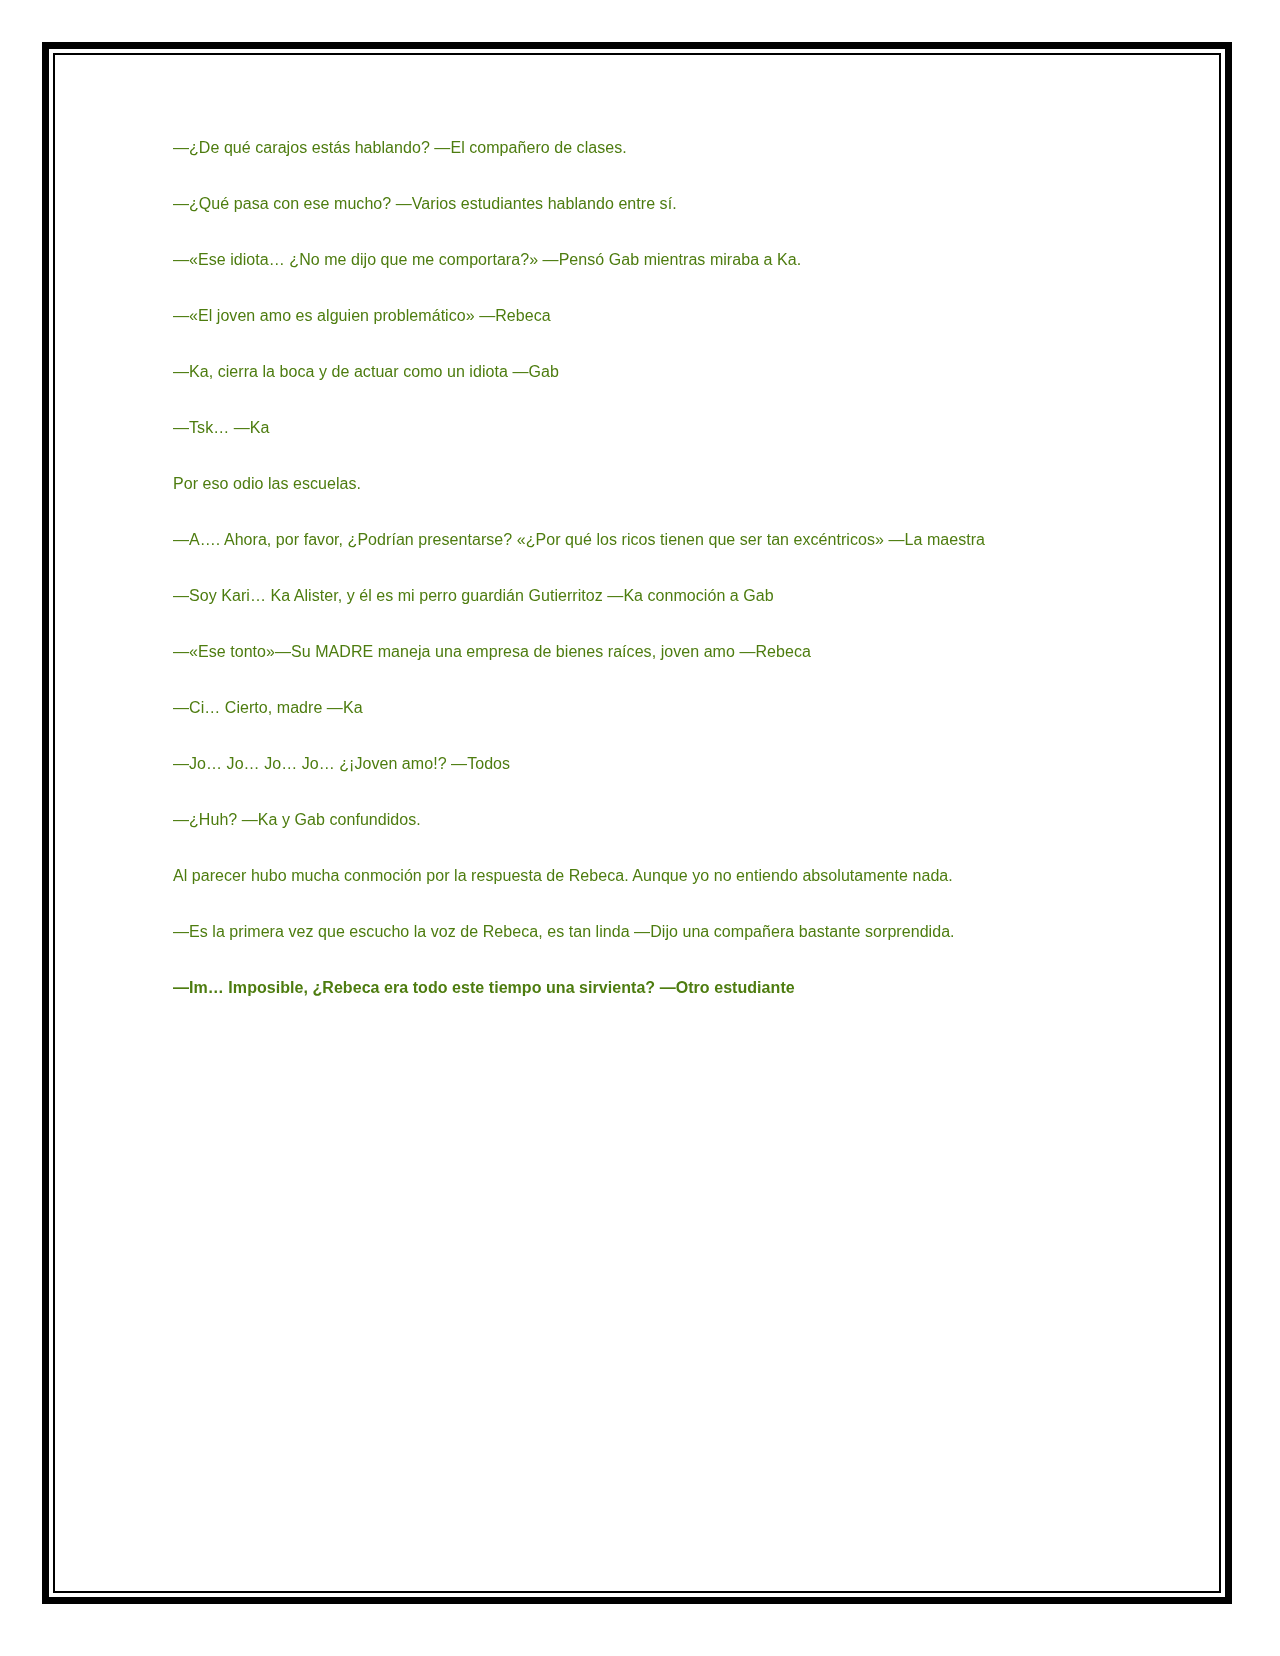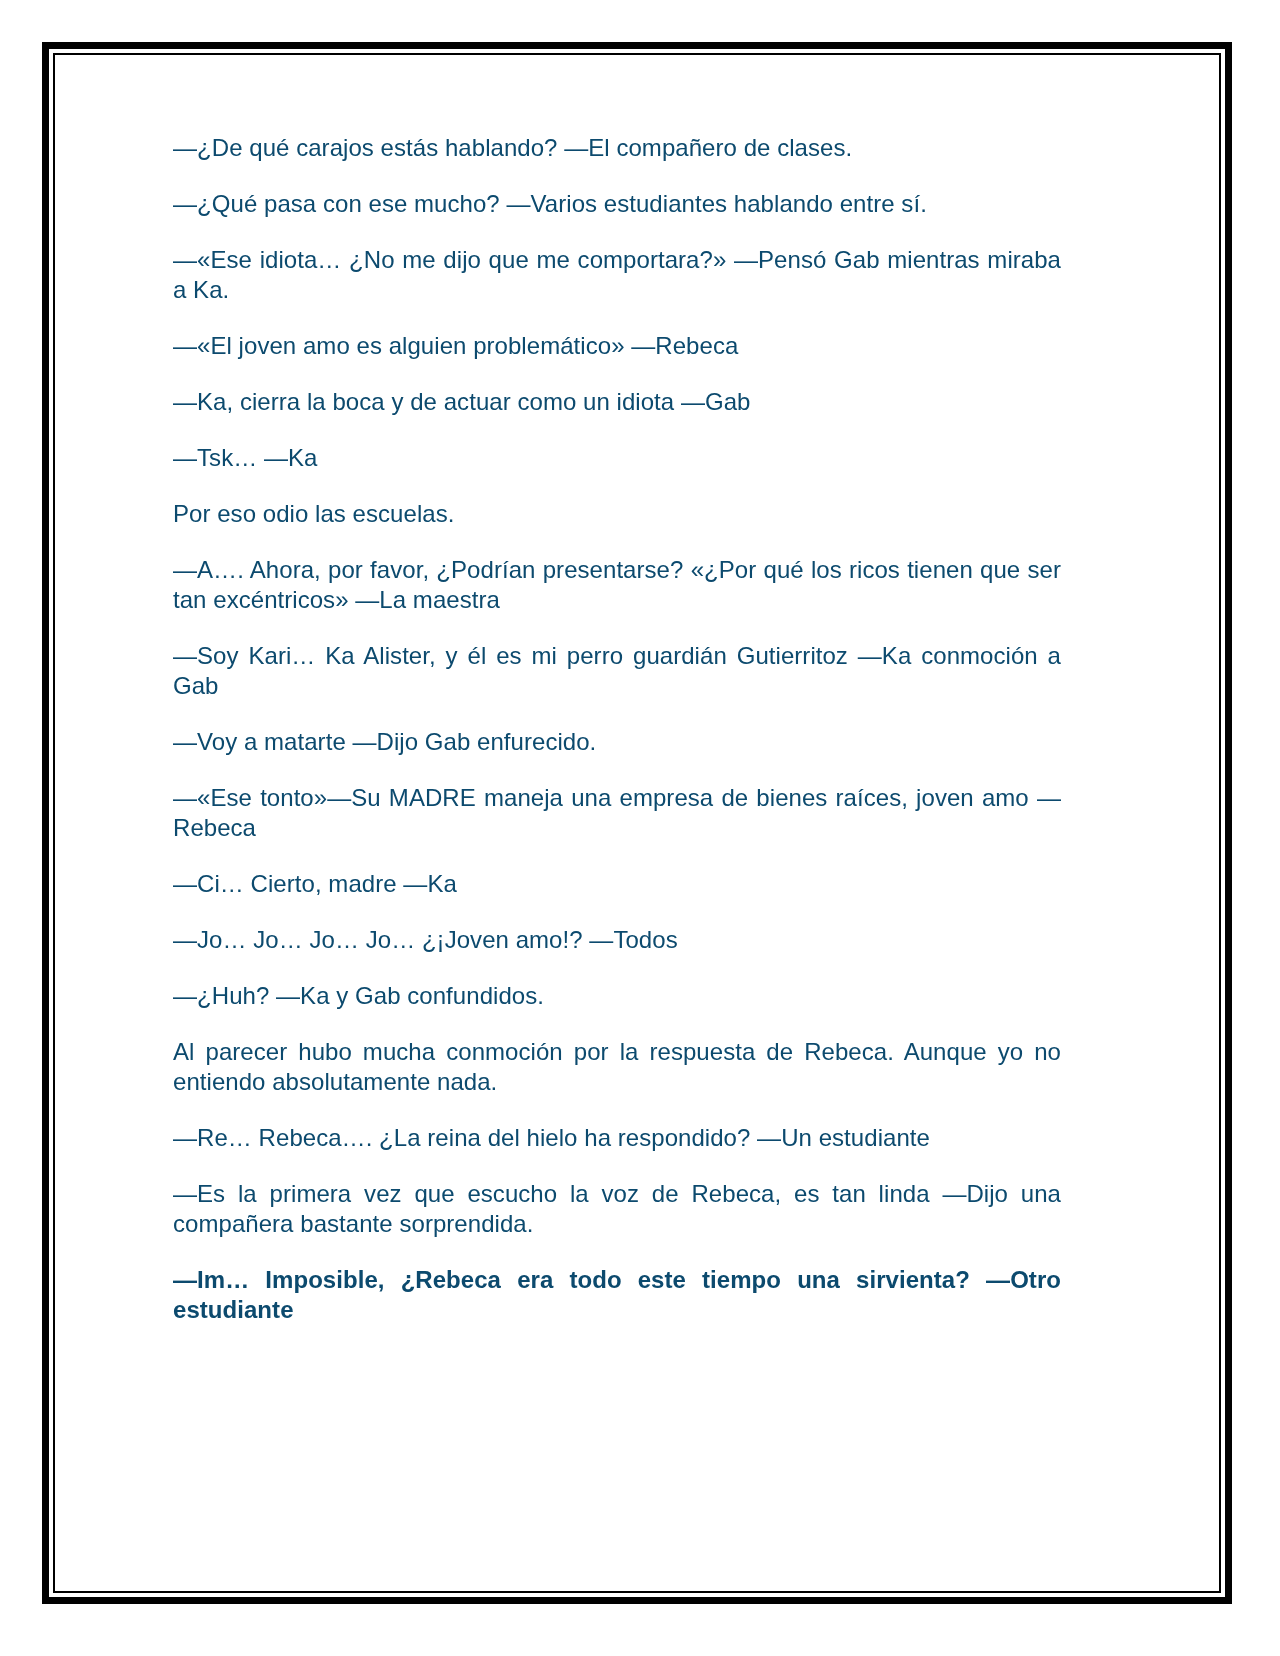--- a/index.html
+++ b/index.html
@@ -50,24 +50,24 @@
   .content {
     position: absolute;
     left: 118px;
     top: 78px;
     width: 888px;
     box-sizing: border-box;
   }
 
   p.para {
     margin: 0 0 26px 0;
-    font-size: 24px;
+    font-size: 16px;
     line-height: 30px;
     letter-spacing: 0.05px;
-    color: #0c4a6e;
+    color: #4d7c0f;
     text-align: justify;
     text-justify: inter-word;
     -webkit-hyphens: none;
     hyphens: none;
   }
 
   
 
   p.para:last-child {
     margin-bottom: 0;
@@ -83,25 +83,23 @@
       <div class="content">
         <p class="para">—¿De qué carajos estás hablando? —El compañero de clases.</p>
         <p class="para">—¿Qué pasa con ese mucho? —Varios estudiantes hablando entre sí.</p>
         <p class="para">—«Ese idiota… ¿No me dijo que me comportara?» —Pensó Gab mientras miraba a Ka.</p>
         <p class="para">—«El joven amo es alguien problemático» —Rebeca</p>
         <p class="para">—Ka, cierra la boca y de actuar como un idiota —Gab</p>
         <p class="para">—Tsk… —Ka</p>
         <p class="para">Por eso odio las escuelas.</p>
         <p class="para">—A…. Ahora, por favor, ¿Podrían presentarse? «¿Por qué los ricos tienen que ser tan excéntricos» —La maestra</p>
         <p class="para">—Soy Kari… Ka Alister, y él es mi perro guardián Gutierritoz —Ka conmoción a Gab</p>
-        <p class="para">—Voy a matarte —Dijo Gab enfurecido.</p>
         <p class="para">—«Ese tonto»—Su MADRE maneja una empresa de bienes raíces, joven amo —Rebeca</p>
         <p class="para">—Ci… Cierto, madre —Ka</p>
         <p class="para">—Jo… Jo… Jo… Jo… ¿¡Joven amo!? —Todos</p>
         <p class="para">—¿Huh? —Ka y Gab confundidos.</p>
         <p class="para">Al parecer hubo mucha conmoción por la respuesta de Rebeca. Aunque yo no entiendo absolutamente nada.</p>
-        <p class="para">—Re… Rebeca…. ¿La reina del hielo ha respondido? —Un estudiante</p>
         <p class="para">—Es la primera vez que escucho la voz de Rebeca, es tan linda —Dijo una compañera bastante sorprendida.</p>
         <p class="para">—Im… Imposible, ¿Rebeca era todo este tiempo una sirvienta? —Otro estudiante</p>
       </div>
     </div>
   </div>
 </div>
 
 </body></html>

